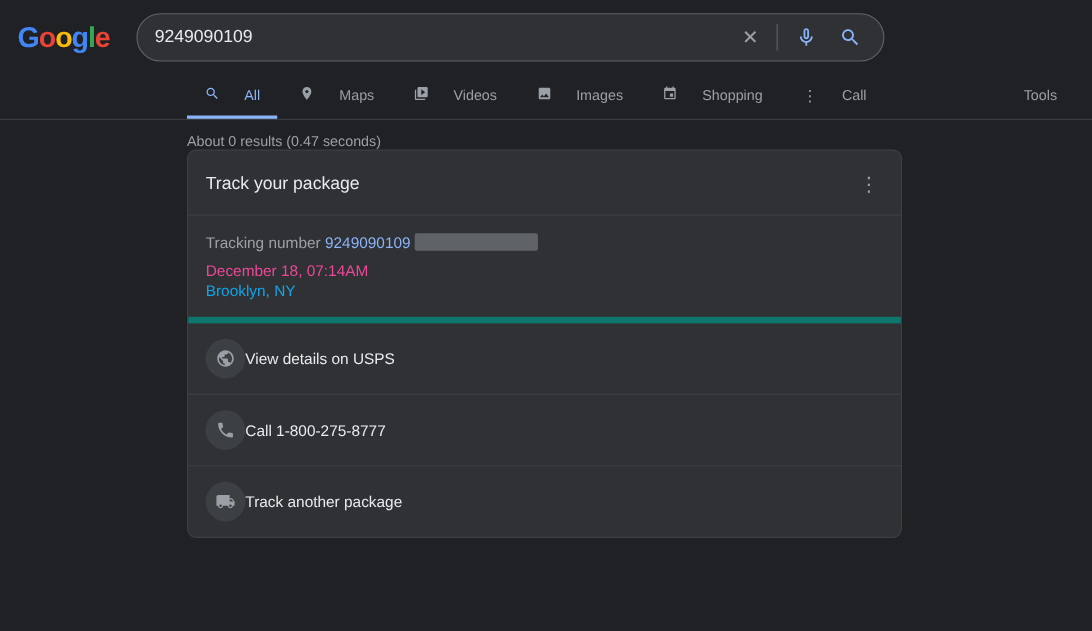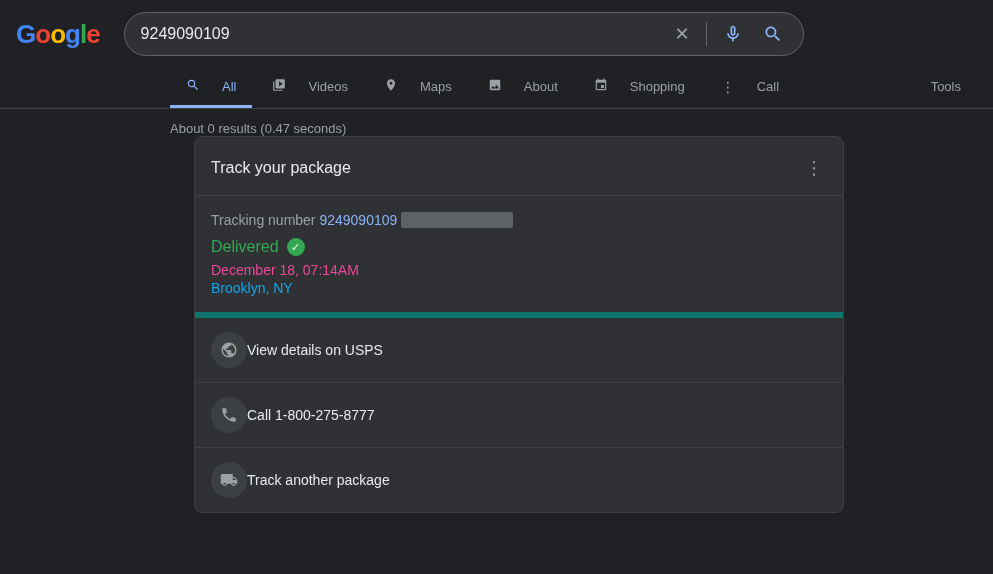--- a/index.html
+++ b/index.html
@@ -138,21 +138,20 @@
       color: #9aa0a6;
     }
 
     
     .package-card {
       background: #303134;
       border: 1px solid #3c4043;
       border-radius: 8px;
       max-width: 650px;
       overflow: hidden;
-      margin-left: 24px;
     }
 
     .card-header {
       display: flex;
       align-items: center;
       justify-content: space-between;
       padding: 16px 16px 12px 16px;
       border-bottom: 1px solid #3c4043;
     }
 
@@ -293,40 +292,40 @@
     <span class="tab-icon">
       <svg width="14" height="14" viewBox="0 0 24 24" fill="#8ab4f8">
         <path d="M15.5 14h-.79l-.28-.27C15.41 12.59 16 11.11 16 9.5 16 5.91 13.09 3 9.5 3S3 5.91 3 9.5 5.91 16 9.5 16c1.61 0 3.09-.59 4.23-1.57l.27.28v.79l5 4.99L20.49 19l-4.99-5zm-6 0C7.01 14 5 11.99 5 9.5S7.01 5 9.5 5 14 7.01 14 9.5 11.99 14 9.5 14z"></path>
       </svg>
     </span>
     <span>All</span>
   </a>
   <a class="tab">
     <span class="tab-icon">
       <svg width="14" height="14" viewBox="0 0 24 24" fill="#9aa0a6">
+        <path d="M12 2C8.13 2 5 5.13 5 9c0 5.25 7 13 7 13s7-7.75 7-13c0-3.87-3.13-7-7-7zm0 9.5c-1.38 0-2.5-1.12-2.5-2.5s1.12-2.5 2.5-2.5 2.5 1.12 2.5 2.5-1.12 2.5-2.5 2.5z"></path>
+      </svg>
+    </span>
+    <span>Maps</span>
+  </a>
+  <a class="tab">
+    <span class="tab-icon">
+      <svg width="14" height="14" viewBox="0 0 24 24" fill="#9aa0a6">
         <path d="M4 6H2v14c0 1.1.9 2 2 2h14v-2H4V6zm16-4H8c-1.1 0-2 .9-2 2v12c0 1.1.9 2 2 2h12c1.1 0 2-.9 2-2V4c0-1.1-.9-2-2-2zm-8 12.5v-9l6 4.5-6 4.5z"></path>
       </svg>
     </span>
     <span>Videos</span>
-  </a>
-  <a class="tab">
-    <span class="tab-icon">
-      <svg width="14" height="14" viewBox="0 0 24 24" fill="#9aa0a6">
-        <path d="M12 2C8.13 2 5 5.13 5 9c0 5.25 7 13 7 13s7-7.75 7-13c0-3.87-3.13-7-7-7zm0 9.5c-1.38 0-2.5-1.12-2.5-2.5s1.12-2.5 2.5-2.5 2.5 1.12 2.5 2.5-1.12 2.5-2.5 2.5z"></path>
-      </svg>
-    </span>
-    <span>Maps</span>
   </a>
   <a class="tab">
     <span class="tab-icon">
       <svg width="14" height="14" viewBox="0 0 24 24" fill="#9aa0a6">
         <path d="M21 19V5c0-1.1-.9-2-2-2H5c-1.1 0-2 .9-2 2v14c0 1.1.9 2 2 2h14c1.1 0 2-.9 2-2zM8.5 13.5l2.5 3.01L14.5 12l4.5 6H5l3.5-4.5z"></path>
       </svg>
     </span>
-    <span>About</span>
+    <span>Images</span>
   </a>
   <a class="tab">
     <span class="tab-icon">
       <svg width="14" height="14" viewBox="0 0 24 24" fill="#9aa0a6">
         <path d="M17 12h-5v5h5v-5zM16 1v2H8V1H6v2H5c-1.11 0-1.99.9-1.99 2L3 19c0 1.1.89 2 2 2h14c1.1 0 2-.9 2-2V5c0-1.1-.9-2-2-2h-1V1h-2zm3 18H5V8h14v11z"></path>
       </svg>
     </span>
     <span>Shopping</span>
   </a>
   <a class="tab">
@@ -346,24 +345,20 @@
     <div class="card-header">
       <span class="card-title">Track your package</span>
       <button class="more-btn">⋮</button>
     </div>
 
     <div class="card-body">
       <div class="tracking-number-row">
         <span>Tracking number</span>
         <span class="tracking-number-value"> 9249090109 <span style="color:#5f6368;background:#5f6368;border-radius:2px;">————————</span></span>
       </div>
-      <div class="status-row">
-        <span class="status-delivered">Delivered</span>
-        <div class="check-circle">✓</div>
-      </div>
       <div class="delivery-time">December 18, 07:14AM</div>
       <div class="delivery-location">Brooklyn, NY</div>
     </div>
 
     <div class="action-row">
       <div class="action-icon">
         <svg width="18" height="18" viewBox="0 0 24 24" fill="#9aa0a6">
           <path d="M12 2C6.48 2 2 6.48 2 12s4.48 10 10 10 10-4.48 10-10S17.52 2 12 2zm-1 17.93c-3.95-.49-7-3.85-7-7.93 0-.62.08-1.21.21-1.79L9 15v1c0 1.1.9 2 2 2v1.93zm6.9-2.54c-.26-.81-1-1.39-1.9-1.39h-1v-3c0-.55-.45-1-1-1H8v-2h2c.55 0 1-.45 1-1V7h2c1.1 0 2-.9 2-2v-.41c2.93 1.19 5 4.06 5 7.41 0 2.08-.8 3.97-2.1 5.39z"></path>
         </svg>
       </div>

